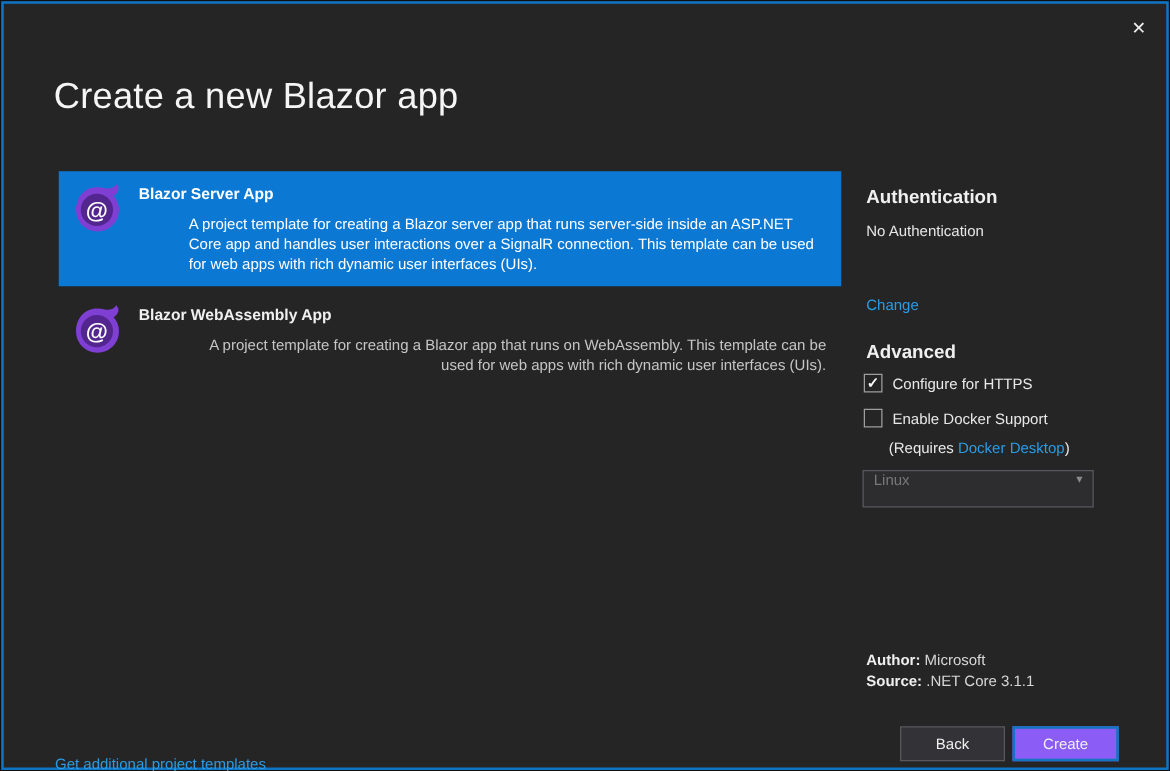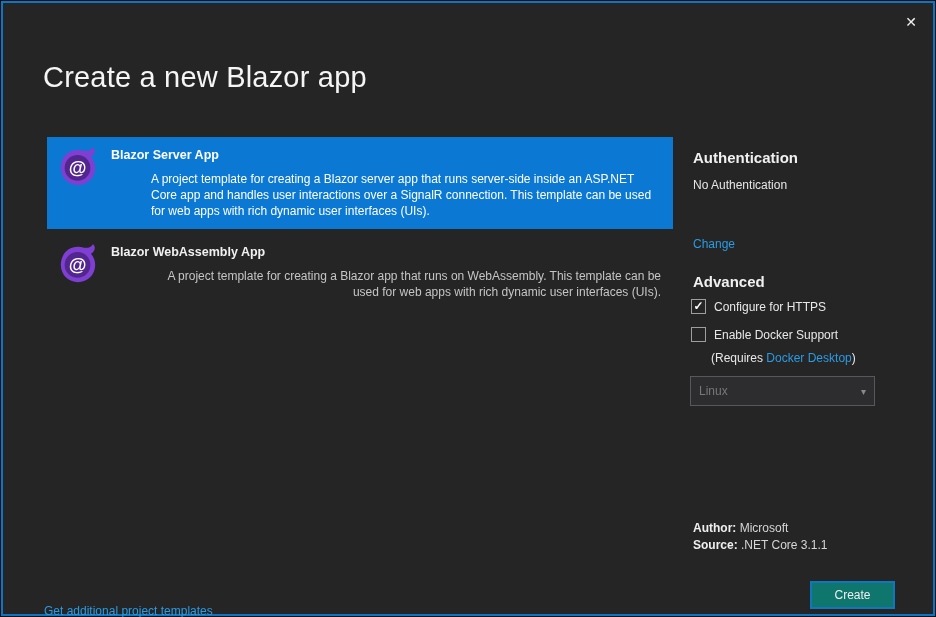--- a/index.html
+++ b/index.html
@@ -83,42 +83,42 @@
     color: #ffffff;
     font-weight: bold;
   }
   .docker-note { position: absolute; left: 708px; top: 348px; font-size: 12px; color: #e8e8e8; }
   .os-dropdown {
     position: absolute;
     left: 687px; top: 373px;
     width: 185px; height: 30px;
     background: #2d2d30;
     border: 1px solid #58585c;
-    display: flex; align-items: center;
+    display: flex; 
     padding: 0 8px;
     font-size: 12px; color: #787878;
   }
   .os-dropdown .dd-arrow { margin-left: auto; font-size: 10px; color: #8a8a8a; }
   .meta-info { position: absolute; left: 690px; top: 517px; font-size: 12px; line-height: 17px; color: #d6d6d6; }
   .meta-info b { color: #efefef; }
   
   .get-templates-link { position: absolute; left: 41px; top: 565px; font-size: 12px; text-align: right; }
   .btn {
     position: absolute;
     top: 578px;
     height: 28px;
     font-size: 12px;
     color: #f0f0f0;
     background: #333337;
     border: 1px solid #58585c;
     display: flex; align-items: center; justify-content: center;
     cursor: pointer;
   }
   .btn-back   { left: 717px; width: 84px; }
-  .btn-create { left: 807px; width: 85px; background: #0f766e; border: 2px solid #1176bd; }
+  .btn-create { left: 807px; width: 85px; background: #8b5cf6; border: 2px solid #1176bd; }
 </style>
 </head>
 <body>
 
 <div class="dialog">
 
   <div class="close-btn">✕</div>
 
   <h1 class="page-title">Create a new Blazor app</h1>
 
@@ -172,15 +172,16 @@
     <span>Linux</span>
     <span class="dd-arrow">▾</span>
   </div>
 
   <div class="meta-info">
     <div><b>Author:</b><span> Microsoft</span></div>
     <div><b>Source:</b><span> .NET Core 3.1.1</span></div>
   </div>
 
   <a class="get-templates-link link">Get additional project templates</a>
+  <div class="btn btn-back">Back</div>
   <div class="btn btn-create">Create</div>
 
 </div>
 
 </body></html>

